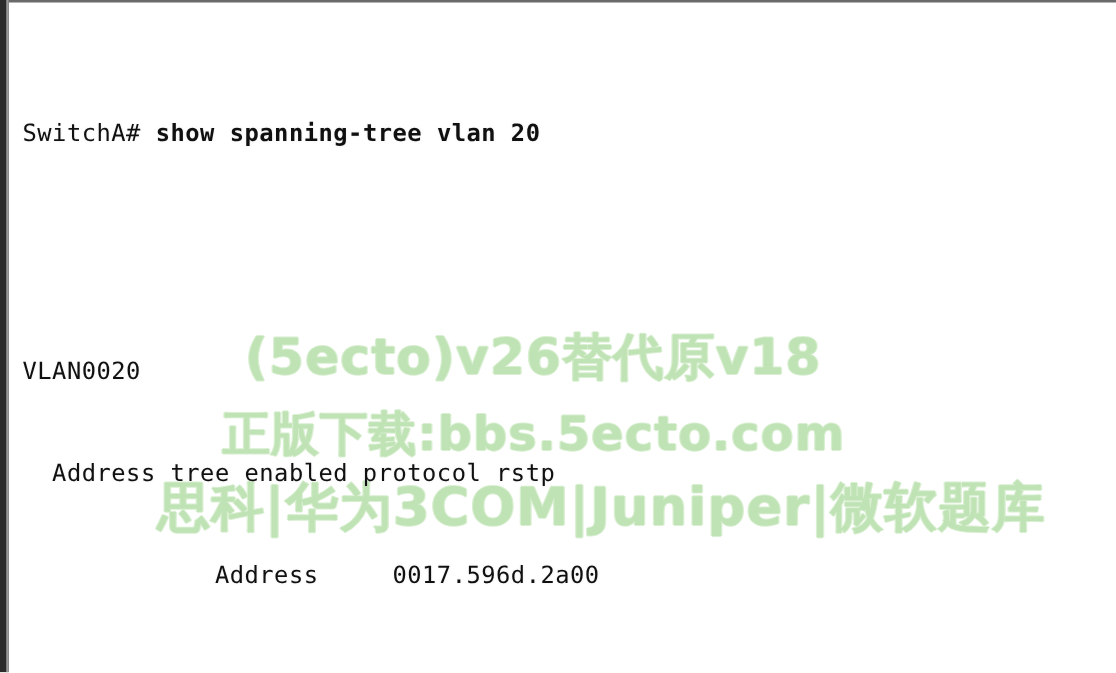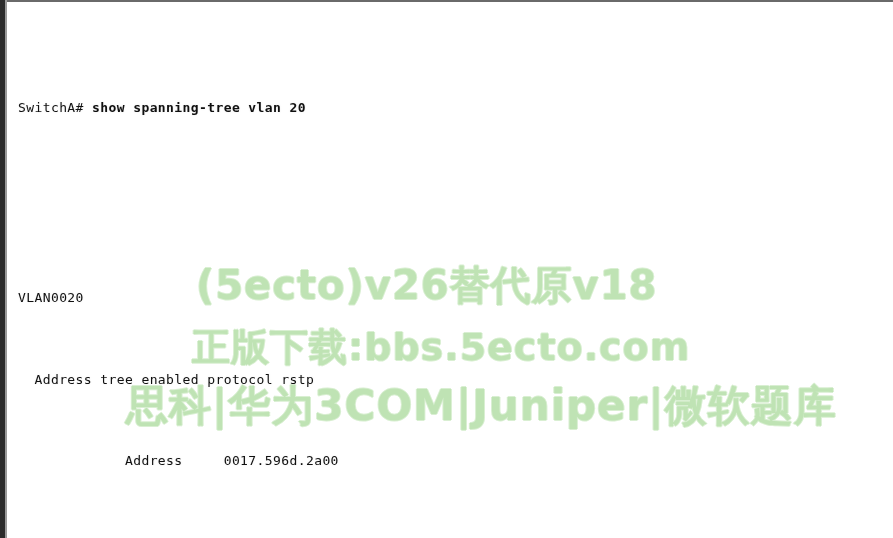--- a/index.html
+++ b/index.html
@@ -51,34 +51,34 @@
     font-weight: bold;
     color: #bfe3b4;
     text-shadow:
        1px 0 0 #d9efd2,
       -1px 0 0 #d9efd2,
        0 1px 0 #d9efd2,
        0 -1px 0 #d9efd2;
     letter-spacing: 1px;
   }
   .wm-1 { left: 196px; top: 258px; font-size: 40px; }
-  .wm-2 { left: 192px; top: 322px; font-size: 38px; }
+  .wm-2 { left: 178px; top: 322px; font-size: 38px; }
   .wm-3 { left: 126px; top: 378px; font-size: 42px; }
 
   
   #terminal {
     position: absolute;
     left: 0; top: 0;
     width: 893px;
     height: 538px;
     z-index: 2;
     padding: 12px 0 12px 18px;
     box-sizing: border-box;
     font-family: "DejaVu Sans Mono", "Liberation Mono", monospace;
-    font-size: 13px;
+    font-size: 19px;
     line-height: 27.2px;
     color: #101010;
     white-space: pre;
     letter-spacing: 0.4px;
   }
   .line {
     height: 27.2px;
     white-space: pre;
   }
   .line.blank { color: transparent; }

